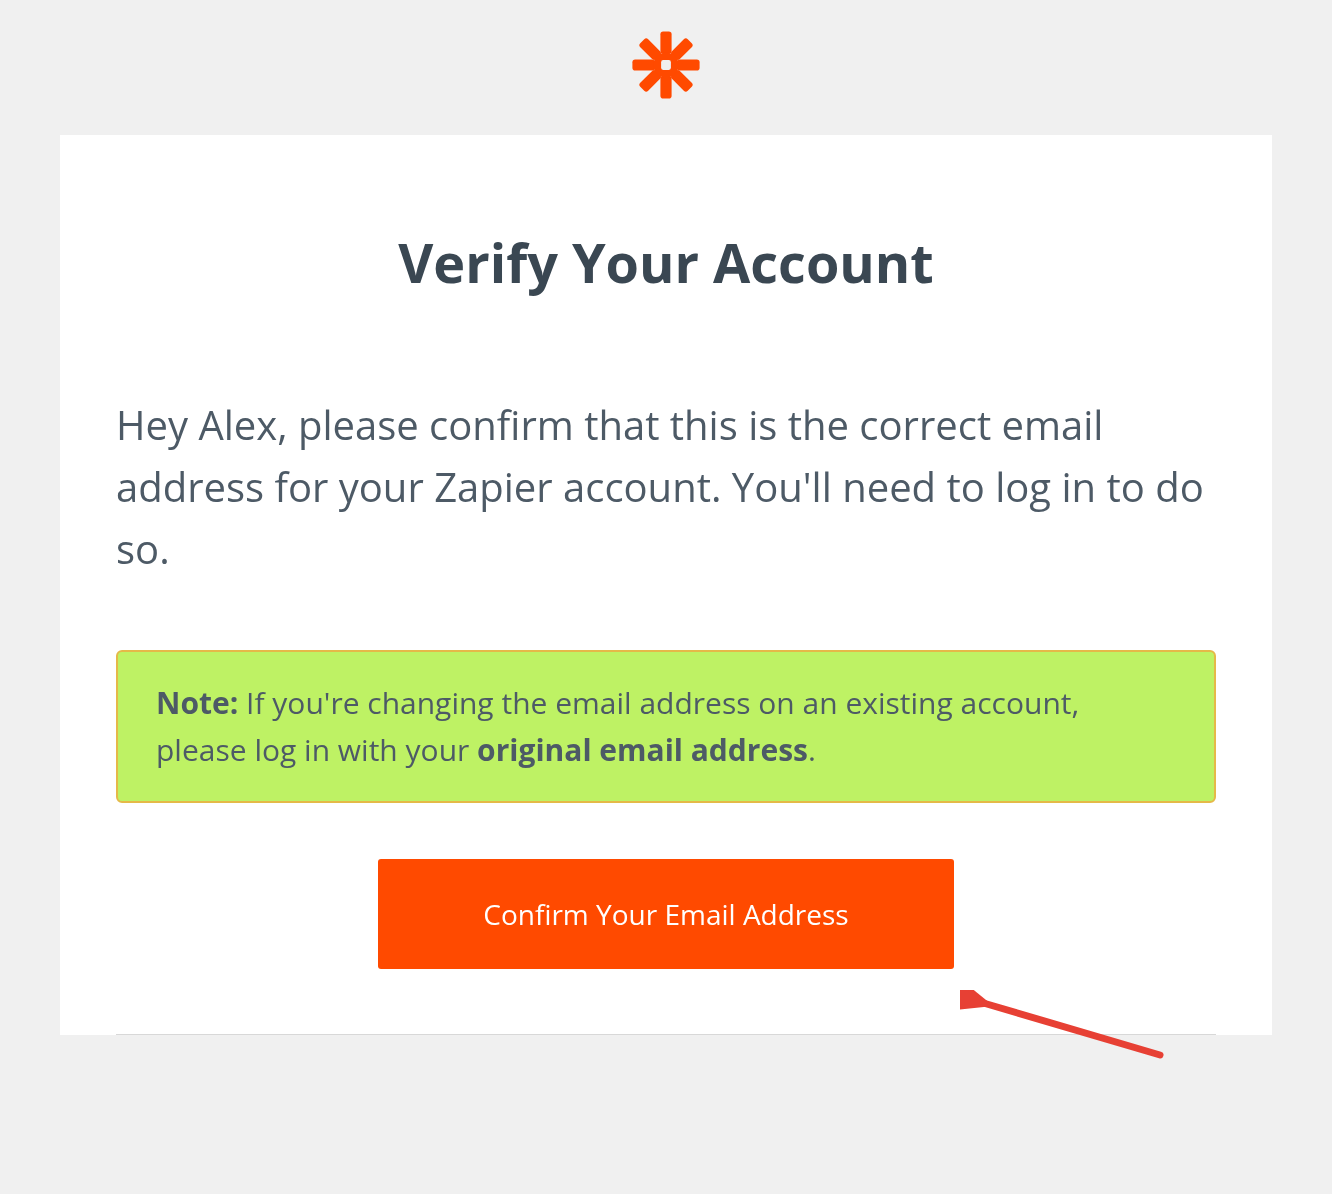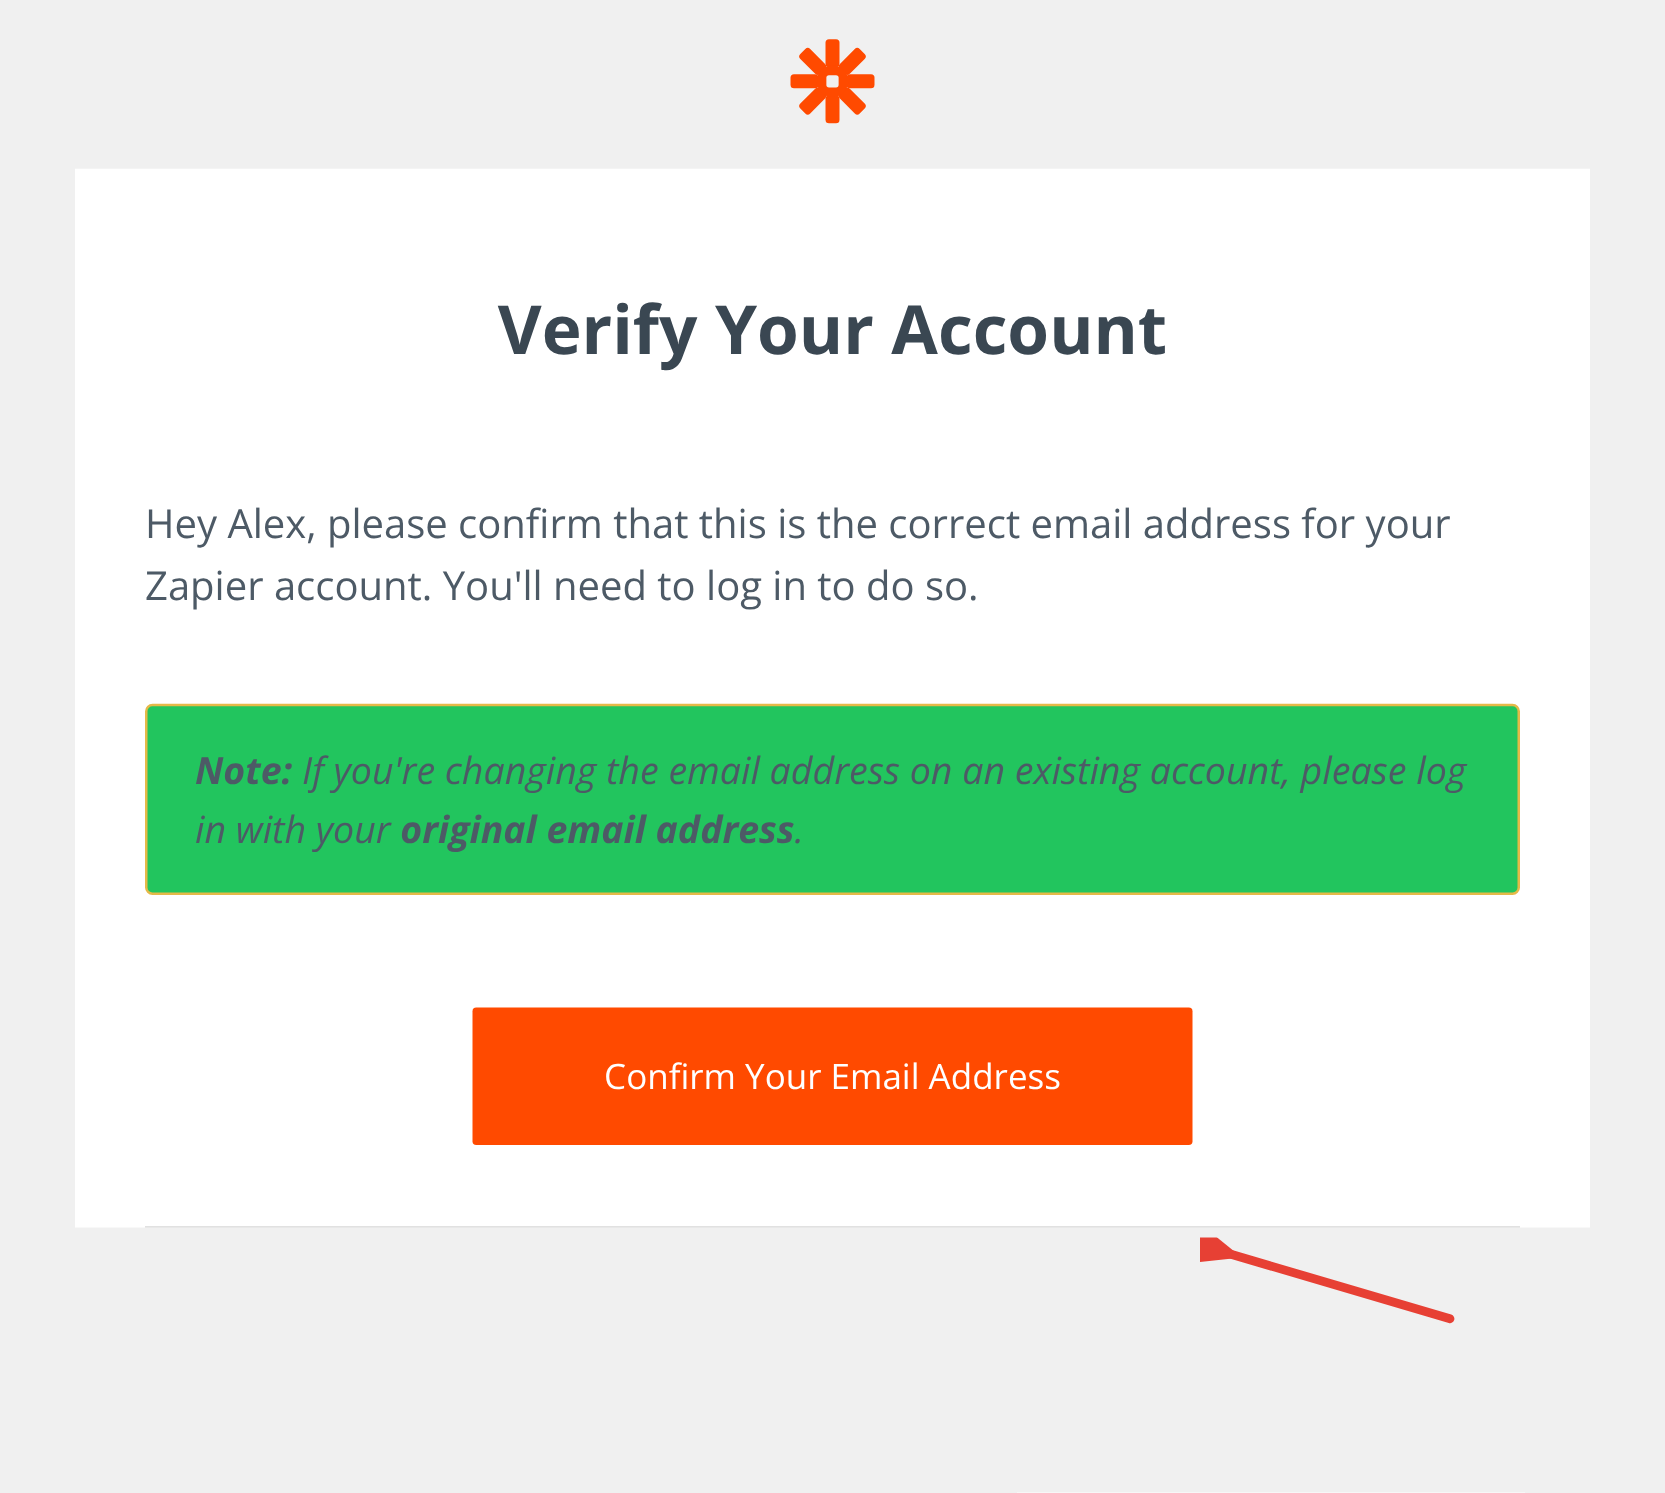--- a/index.html
+++ b/index.html
@@ -31,32 +31,31 @@
       padding: 90px 56px 0 56px;
     }
     .title {
       text-align: center;
       font-size: 54px;
       font-weight: 700;
       color: #3a4752;
       margin-bottom: 95px;
     }
     .intro-text {
-      font-size: 32px;
+      font-size: 40px;
       color: #4d5a66;
       line-height: 1.55;
       margin-bottom: 70px;
     }
     .note-box {
-      background-color: #22c55e;
+      background-color: #bef264;
       border: 2px solid #e5b948;
       border-radius: 6px;
       padding: 28px 38px;
-      margin-bottom: 90px;
-      font-style: italic;
+      margin-bottom: 56px;
     }
     .note-text {
       font-size: 30px;
       color: #4d5a66;
       line-height: 1.55;
     }
     .note-label {
       font-weight: 700;
     }
     .note-bold {

